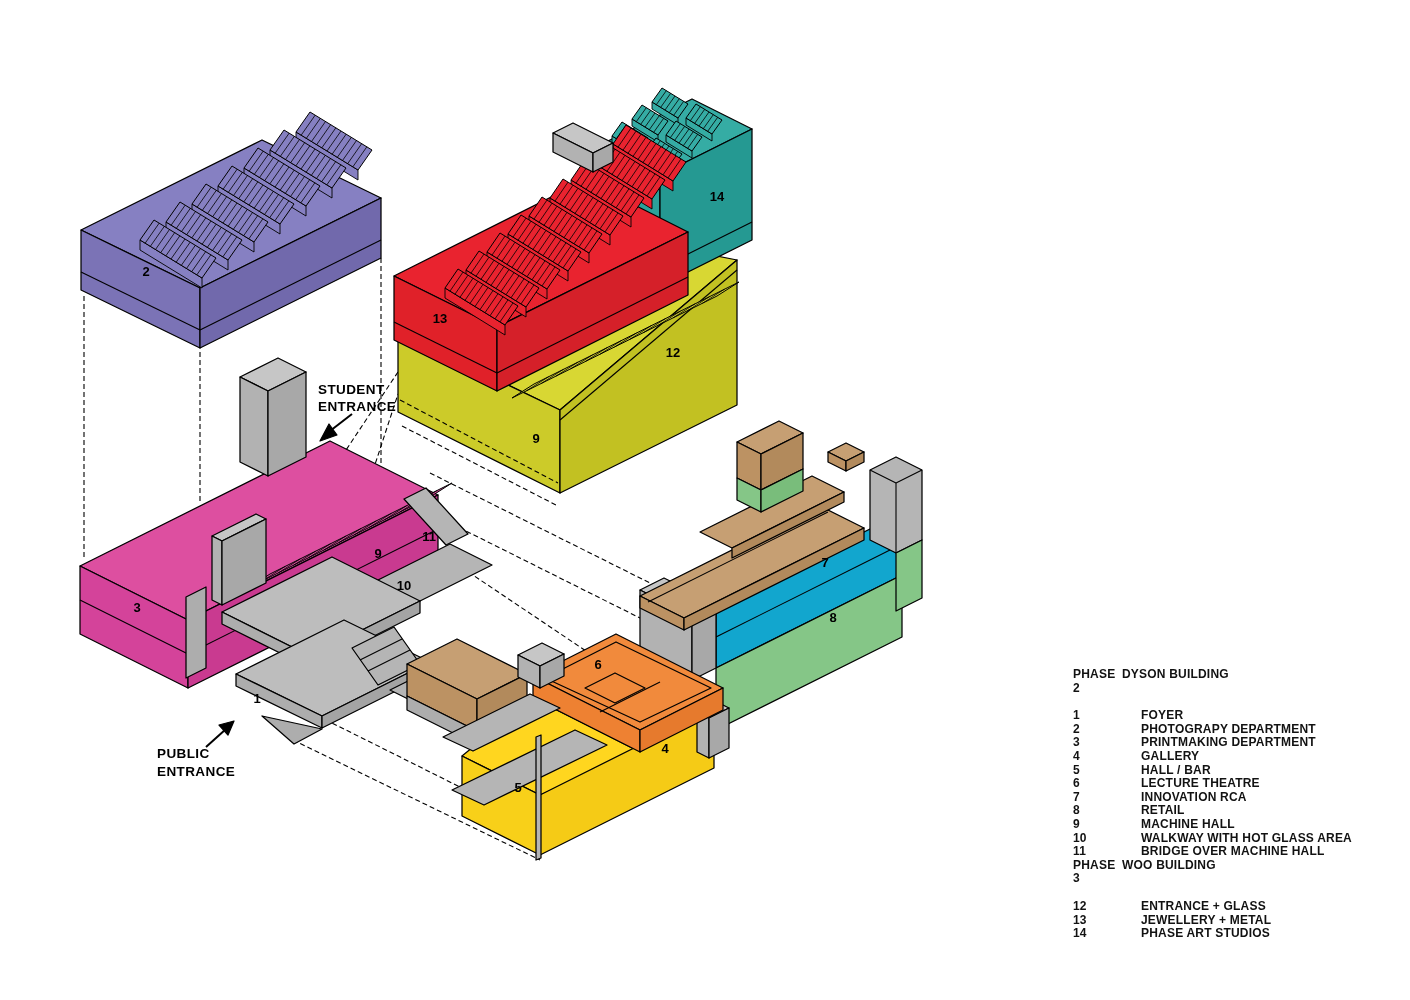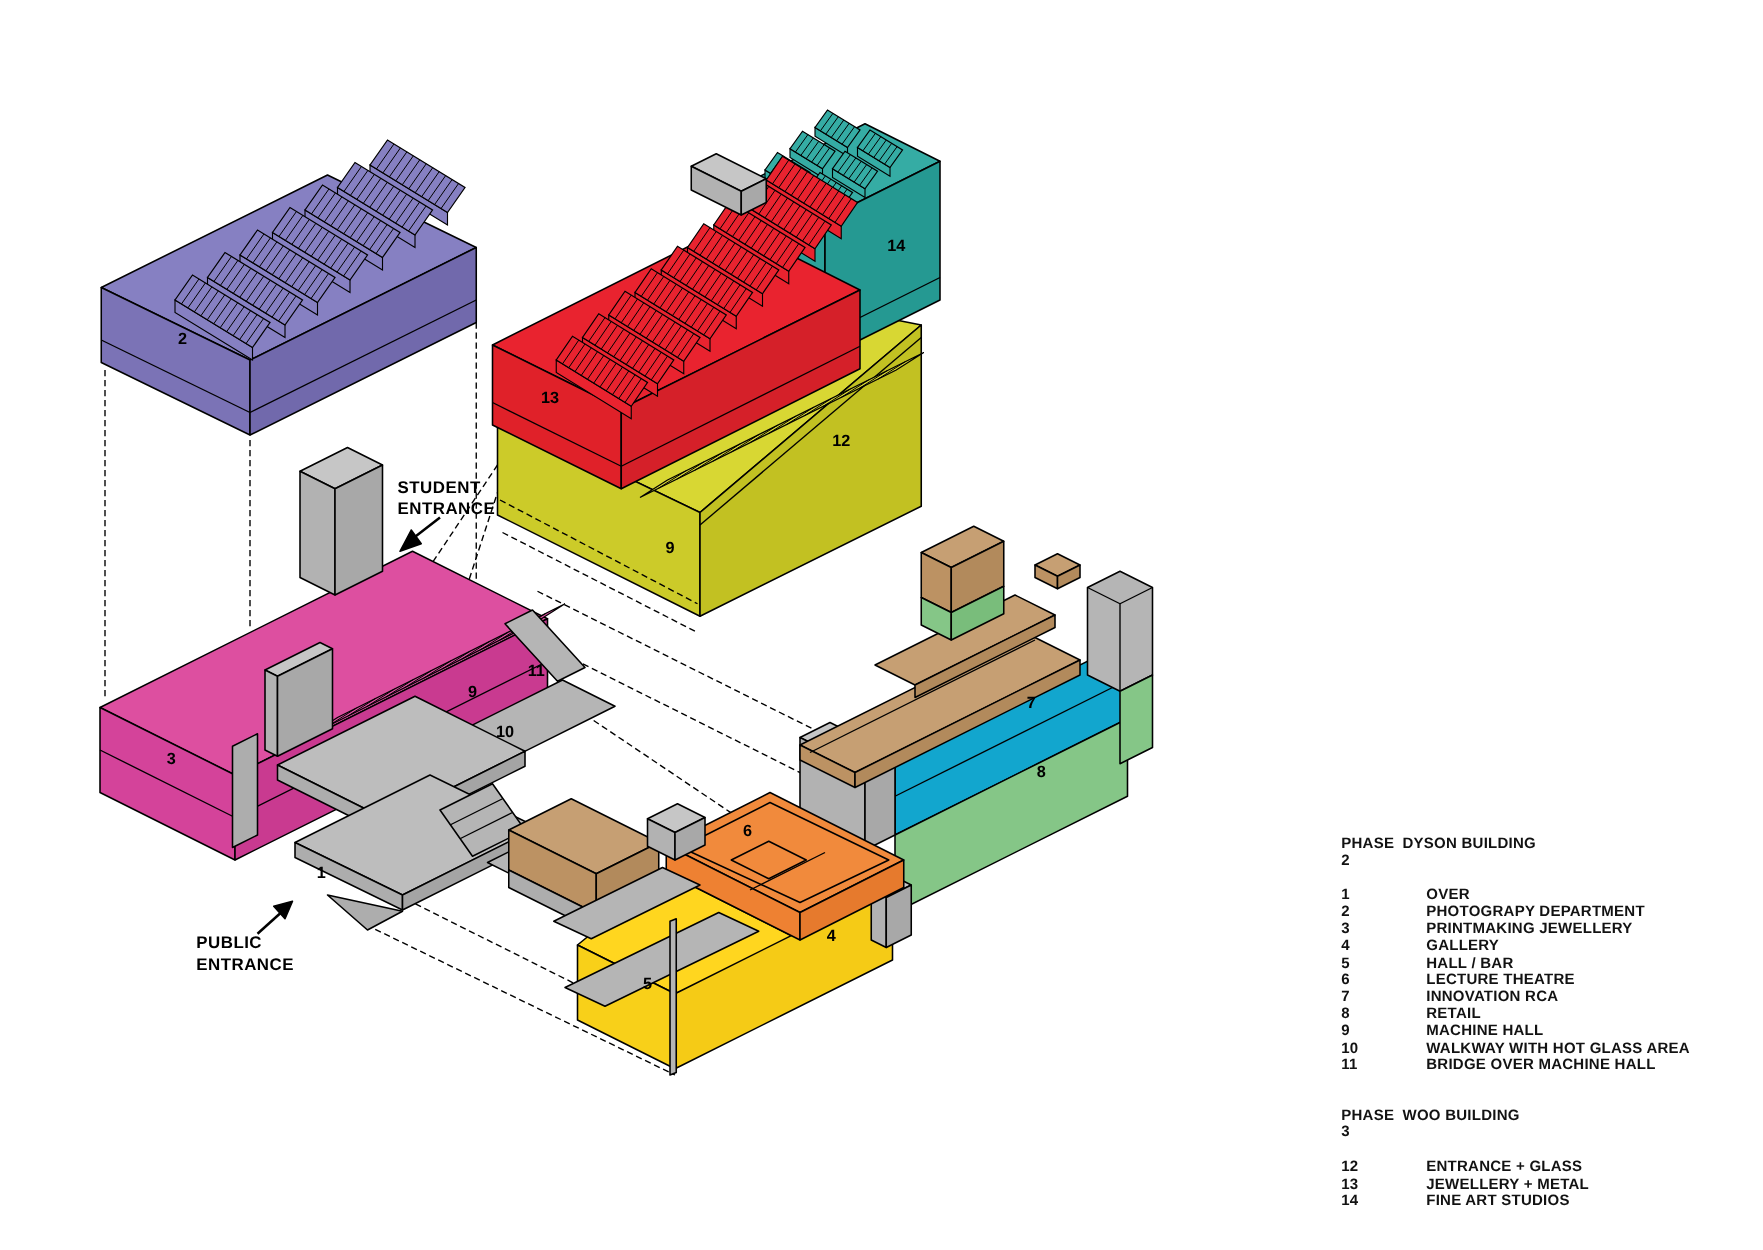--- a/index.html
+++ b/index.html
@@ -8,21 +8,21 @@
   #diagram{position:absolute;left:0;top:0;}
   #diagram text.num{font-family:"Liberation Sans",sans-serif;font-weight:bold;font-size:13px;fill:#000;}
   #diagram text.ann{font-family:"Liberation Sans",sans-serif;font-weight:bold;font-size:13.5px;fill:#000;letter-spacing:.4px;}
   .legend{position:absolute;left:1073px;top:668px;width:310px;color:#121212;
           font-weight:bold;font-size:12px;letter-spacing:.2px;}
   .lg-head{display:flex;line-height:13.6px;}
   .lg-phase{width:49px;flex:none;}
   .lg-items{margin-top:14px;}
   .lg-row{display:flex;line-height:13.6px;}
   .lg-num{width:68px;flex:none;}
-  .lg-sec2{margin-top:27px;}
+  .lg-sec2{}
 </style>
 </head>
 <body>
 
 <div class="page">
   <svg id="diagram" width="1410" height="1000" viewBox="0 0 1410 1000">
       <line x1="84" y1="296" x2="84" y2="558" stroke="#000" stroke-width="1.1" stroke-dasharray="5 3"></line>
       <line x1="200" y1="352" x2="200" y2="504" stroke="#000" stroke-width="1.1" stroke-dasharray="5 3"></line>
       <line x1="381" y1="258" x2="381" y2="465" stroke="#000" stroke-width="1.1" stroke-dasharray="5 3"></line>
       <line x1="342" y1="456" x2="398" y2="372" stroke="#000" stroke-width="1.1" stroke-dasharray="5 3"></line>
@@ -433,29 +433,29 @@
 
   <div class="legend">
     <div class="lg-sec">
       <div class="lg-head">
         <span class="lg-phase">PHASE 2</span>
         <span class="lg-bldg">DYSON BUILDING</span>
       </div>
       <div class="lg-items">
           <div class="lg-row">
             <span class="lg-num">1</span>
-            <span>OVER</span>
+            <span>FOYER</span>
           </div>
           <div class="lg-row">
             <span class="lg-num">2</span>
             <span>PHOTOGRAPY DEPARTMENT</span>
           </div>
           <div class="lg-row">
             <span class="lg-num">3</span>
-            <span>PRINTMAKING JEWELLERY</span>
+            <span>PRINTMAKING DEPARTMENT</span>
           </div>
           <div class="lg-row">
             <span class="lg-num">4</span>
             <span>GALLERY</span>
           </div>
           <div class="lg-row">
             <span class="lg-num">5</span>
             <span>HALL / BAR</span>
           </div>
           <div class="lg-row">
@@ -493,18 +493,18 @@
           <div class="lg-row">
             <span class="lg-num">12</span>
             <span>ENTRANCE + GLASS</span>
           </div>
           <div class="lg-row">
             <span class="lg-num">13</span>
             <span>JEWELLERY + METAL</span>
           </div>
           <div class="lg-row">
             <span class="lg-num">14</span>
-            <span>FINE ART STUDIOS</span>
+            <span>PHASE ART STUDIOS</span>
           </div>
         </div>
     </div>
   </div>
 </div>
 
 </body></html>

